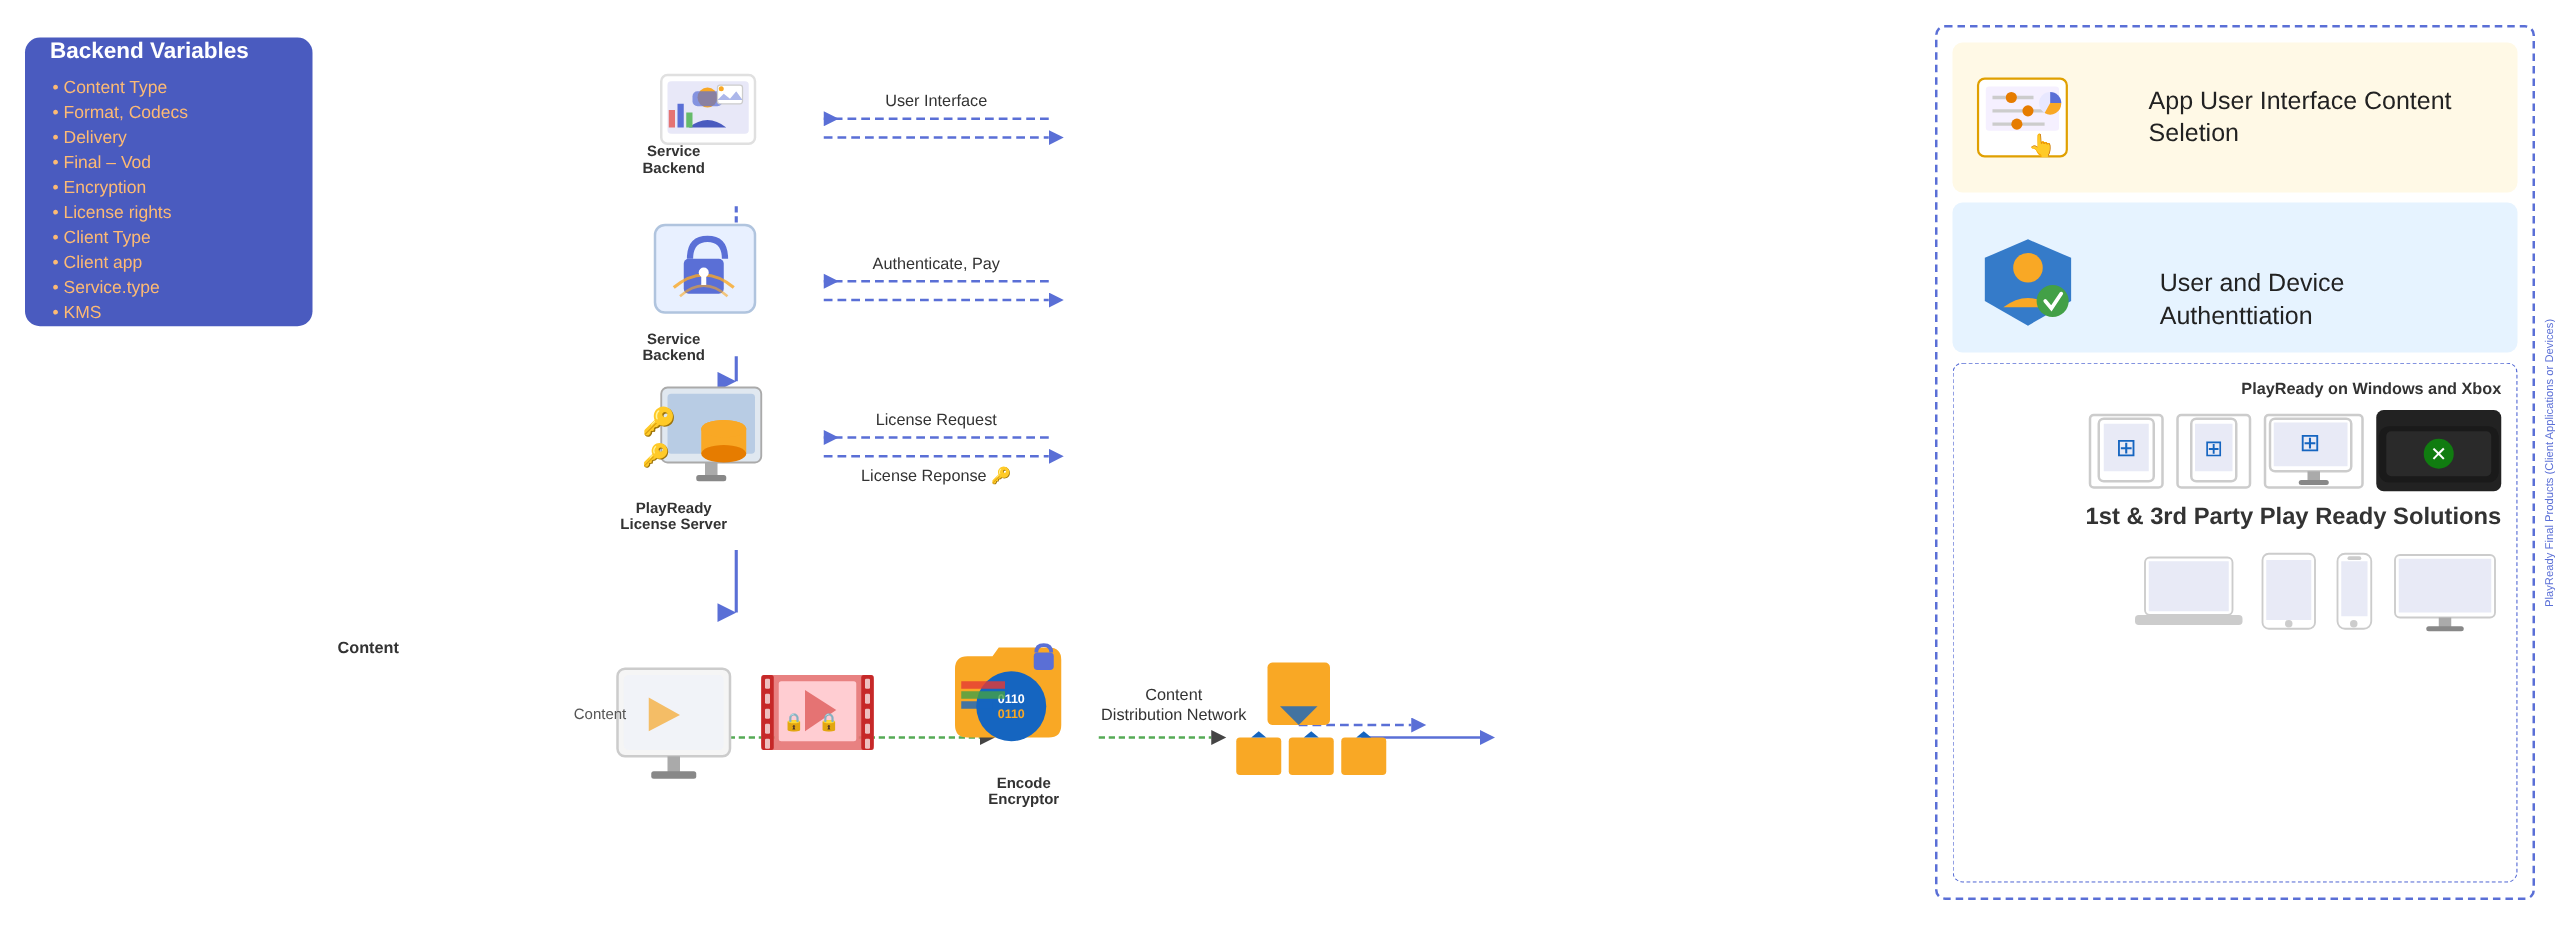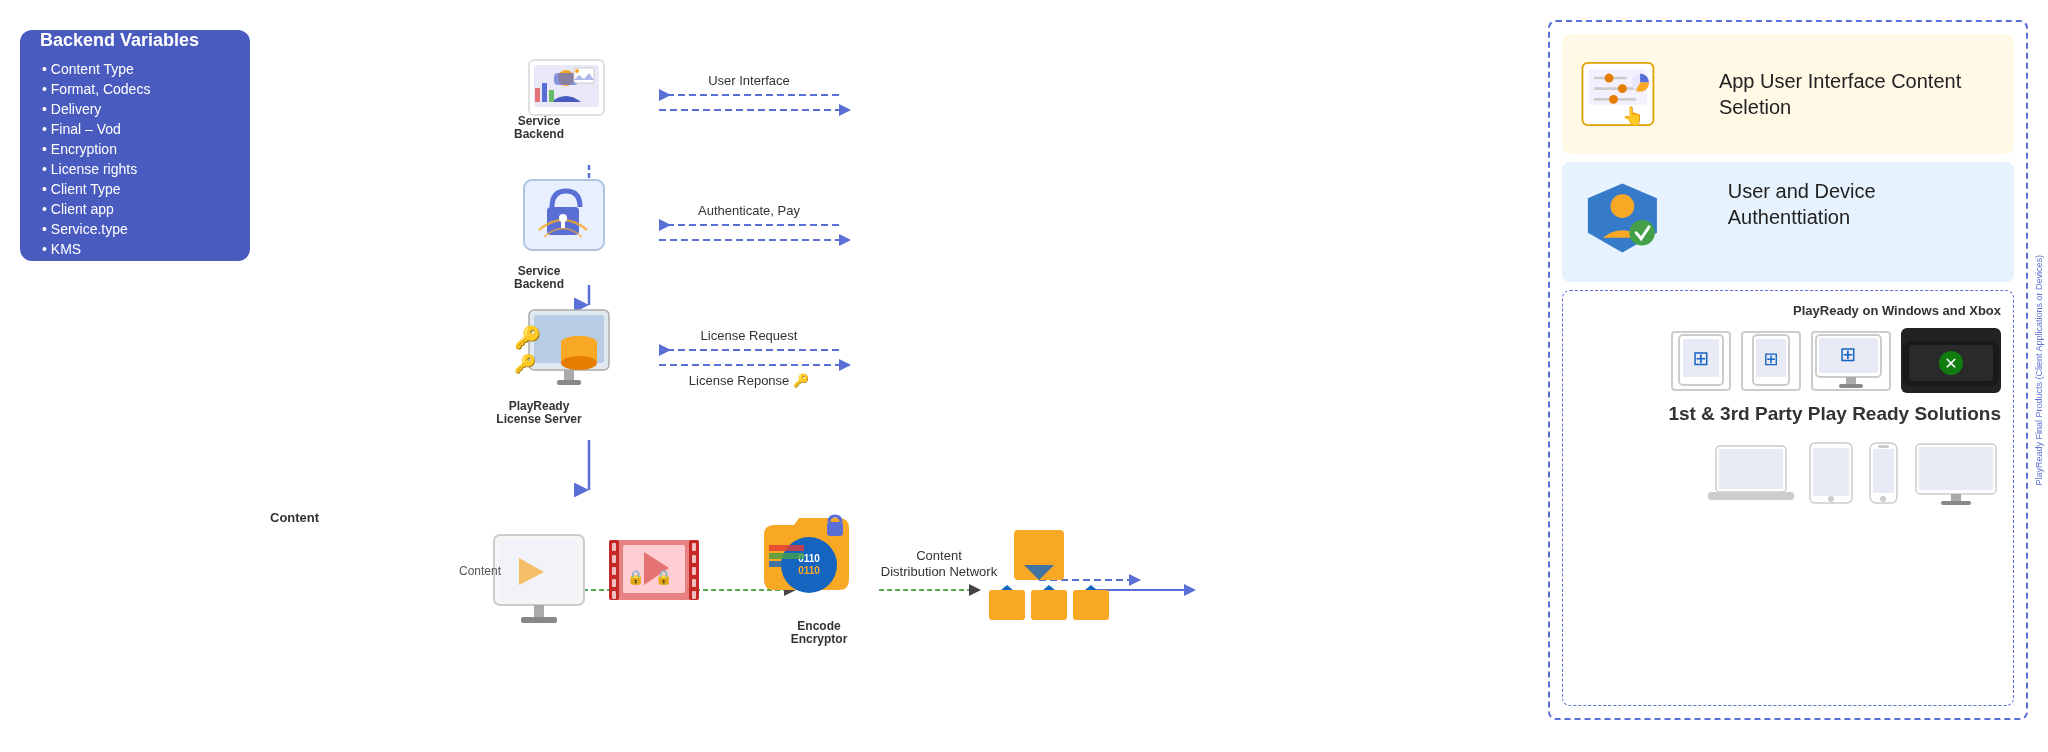--- a/index.html
+++ b/index.html
@@ -36,21 +36,21 @@
       font-weight: 700;
       margin-bottom: 10px;
       color: white;
     }
     .backend-panel ul {
       list-style: none;
       padding: 0;
     }
     .backend-panel ul li {
       font-size: 14px;
-      color: #ffffff;
+      color: #fdba74;
       margin-bottom: 4px;
       padding-left: 2px;
     }
     .backend-panel ul li::before {
       content: '• ';
     }
 
     
     .diagram-area {
       flex: 1;
@@ -79,21 +79,21 @@
       align-items: center;
       gap: 16px;
       flex: 0 0 auto;
       min-height: 120px;
     }
     .right-section-mid {
       background: #e6f3ff;
       border-radius: 8px;
       padding: 16px;
       display: flex;
-      align-items: flex-start;
+      align-items: flex-end;
       gap: 16px;
       flex: 0 0 auto;
       min-height: 120px;
     }
     .right-section-bottom {
       border: 1.5px dashed #5a6fd6;
       border-radius: 8px;
       padding: 12px;
       flex: 1;
       display: flex;

